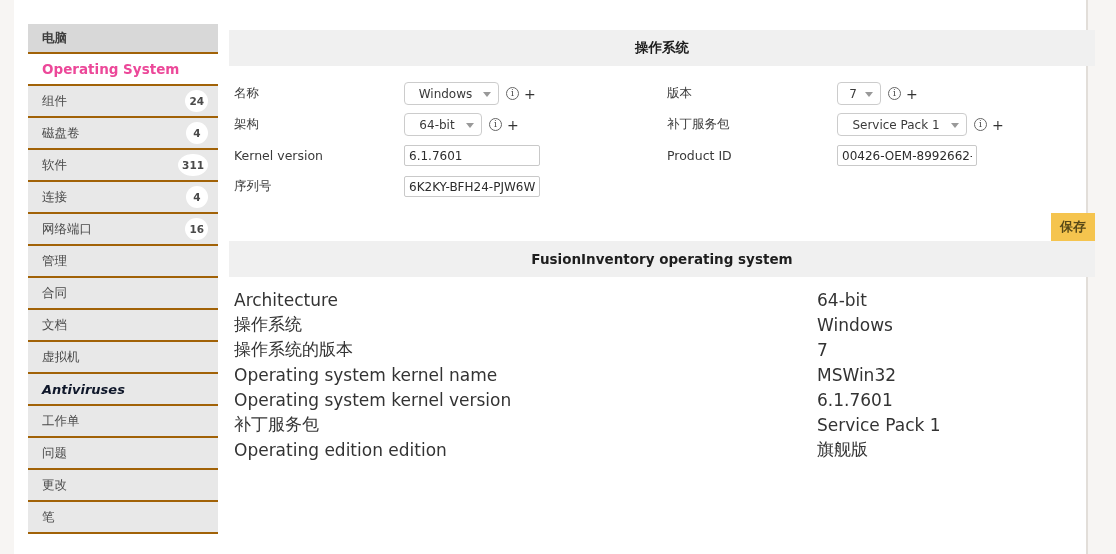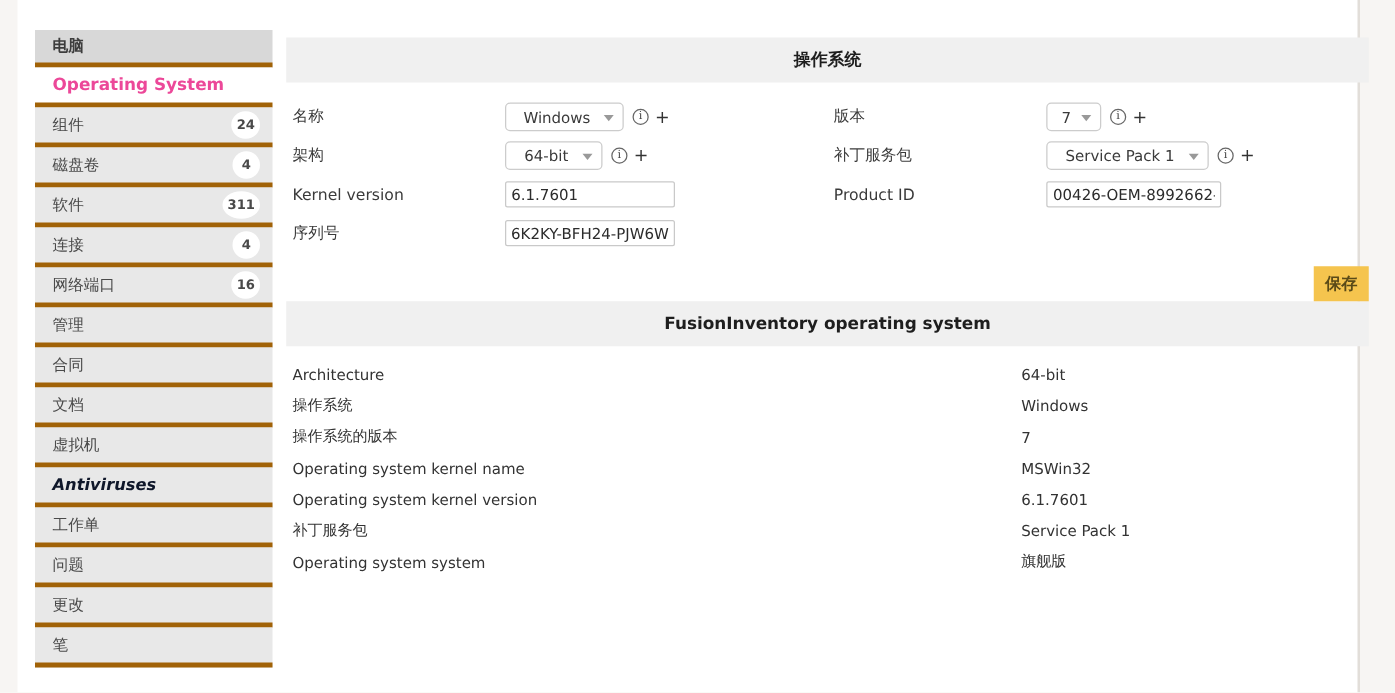--- a/index.html
+++ b/index.html
@@ -28,21 +28,21 @@
   
   #sidebar {
     position: absolute;
     left: 14px; top: 24px;
     width: 190px;
   }
   .side-item {
     position: relative;
     height: 32px;
     background: #e8e8e8;
-    border-bottom: 4px solid #a16207;
+    border-bottom: 2px solid #a16207;
     display: flex;
     align-items: center;
     padding: 0 14px;
     font-size: 12.5px;
     color: #4a4a4a;
     cursor: pointer;
   }
   .side-item.head {
     background: #d8d8d8;
     font-weight: bold;
@@ -194,21 +194,21 @@
     cursor: pointer;
     font-family: "DejaVu Sans", "Liberation Sans", sans-serif;
   }
 
   
   #fusion { }
   .fi-row {
     display: flex;
     align-items: center;
     height: 25px;
-    font-size: 12px;
+    font-size: 17px;
     color: #333;
     justify-content: center;
   }
   .fi-key { width: 588px; padding-left: 5px; }
   .fi-val { flex: 1 1 auto; color: #333; }
 </style>
 </head>
 <body>
 
 <div id="page">
@@ -381,21 +381,21 @@
             </div>
             <div class="fi-row">
               <div class="fi-key">Operating system kernel version</div>
               <div class="fi-val">6.1.7601</div>
             </div>
             <div class="fi-row">
               <div class="fi-key">补丁服务包</div>
               <div class="fi-val">Service Pack 1</div>
             </div>
             <div class="fi-row">
-              <div class="fi-key">Operating system system</div>
+              <div class="fi-key">Operating edition edition</div>
               <div class="fi-val">旗舰版</div>
             </div>
           </div>
       </div>
 
     </div>
   </div>
 </div>
 
 </body></html>

